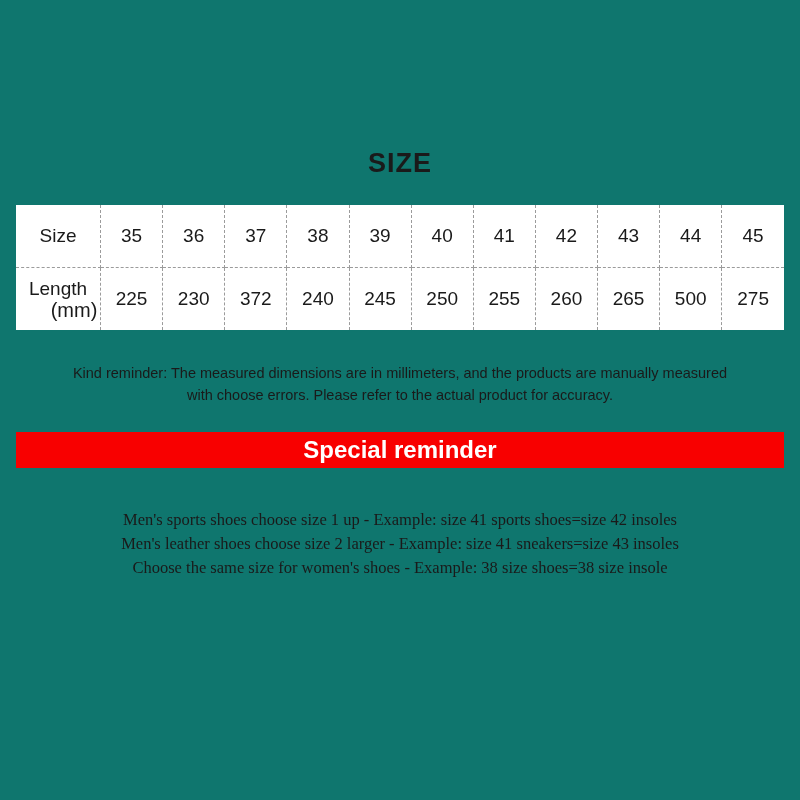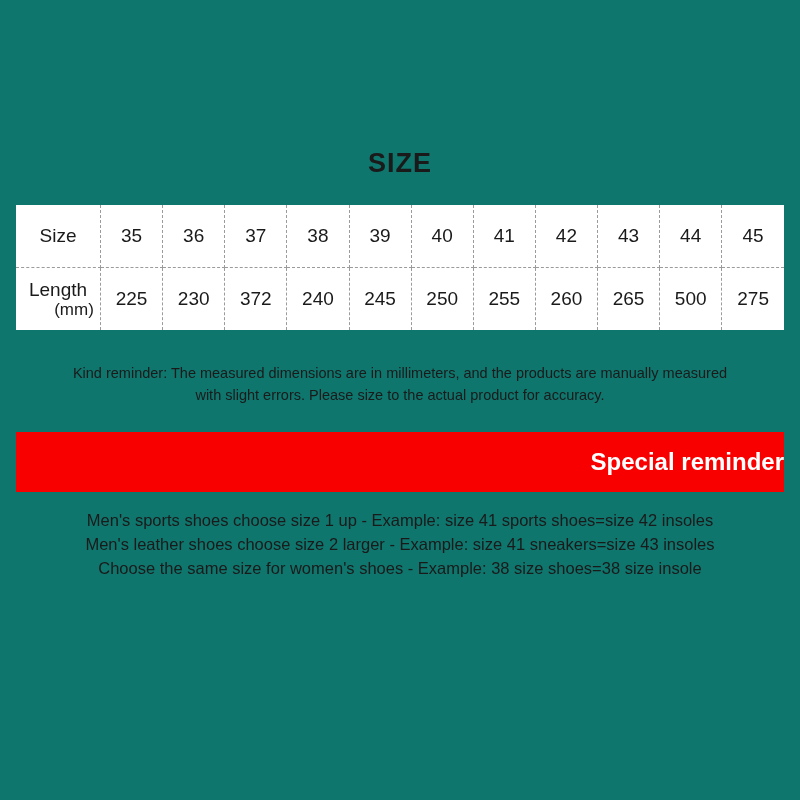--- a/index.html
+++ b/index.html
@@ -61,62 +61,63 @@
   }
   table.size-table tr.row-length td {
     height: 62px;
   }
   td.head-cell {
     font-size: 20px;
     width: 84px;
   }
   td.head-cell .sub {
     display: block;
-    font-size: 17px;
+    font-size: 20px;
     line-height: 1.05;
     padding-left: 32px;
   }
   .note {
     position: absolute;
     top: 362px;
     left: 20px;
     width: 760px;
     text-align: center;
     font-size: 14.5px;
     line-height: 1.55;
     color: #1a1a1a;
   }
   .special-bar {
     position: absolute;
     top: 432px;
     left: 16px;
     width: 768px;
-    height: 60px;
+    height: 36px;
     background: #f80000;
     display: flex;
     align-items: center;
-    justify-content: flex-end;
+    justify-content: center;
   }
   .special-bar .label {
     color: #ffffff;
     font-size: 24px;
     font-weight: bold;
   }
   .rules {
     position: absolute;
     top: 508px;
     left: 16px;
     width: 768px;
     text-align: center;
     color: #1a1a1a;
     font-size: 16.5px;
     line-height: 24px;
   }
   .rules div {
     white-space: nowrap;
+    font-family: Liberation Serif, serif;
   }
 </style>
 </head>
 <body>
 
 <div class="page">
 
   <div class="title">SIZE</div>
 
   <div class="table-wrap">
@@ -152,21 +153,21 @@
           <td>265</td>
           <td>500</td>
           <td>275</td>
         </tr>
       </tbody>
     </table>
   </div>
 
   <div class="note">
     <div>Kind reminder: The measured dimensions are in millimeters, and the products are manually measured</div>
-    <div>with slight errors. Please size to the actual product for accuracy.</div>
+    <div>with choose errors. Please refer to the actual product for accuracy.</div>
   </div>
 
   <div class="special-bar">
     <span class="label">Special reminder</span>
   </div>
 
   <div class="rules">
     <div>Men's sports shoes choose size 1 up - Example: size 41 sports shoes=size 42 insoles</div>
     <div>Men's leather shoes choose size 2 larger - Example: size 41 sneakers=size 43 insoles</div>
     <div>Choose the same size for women's shoes - Example: 38 size shoes=38 size insole</div>

